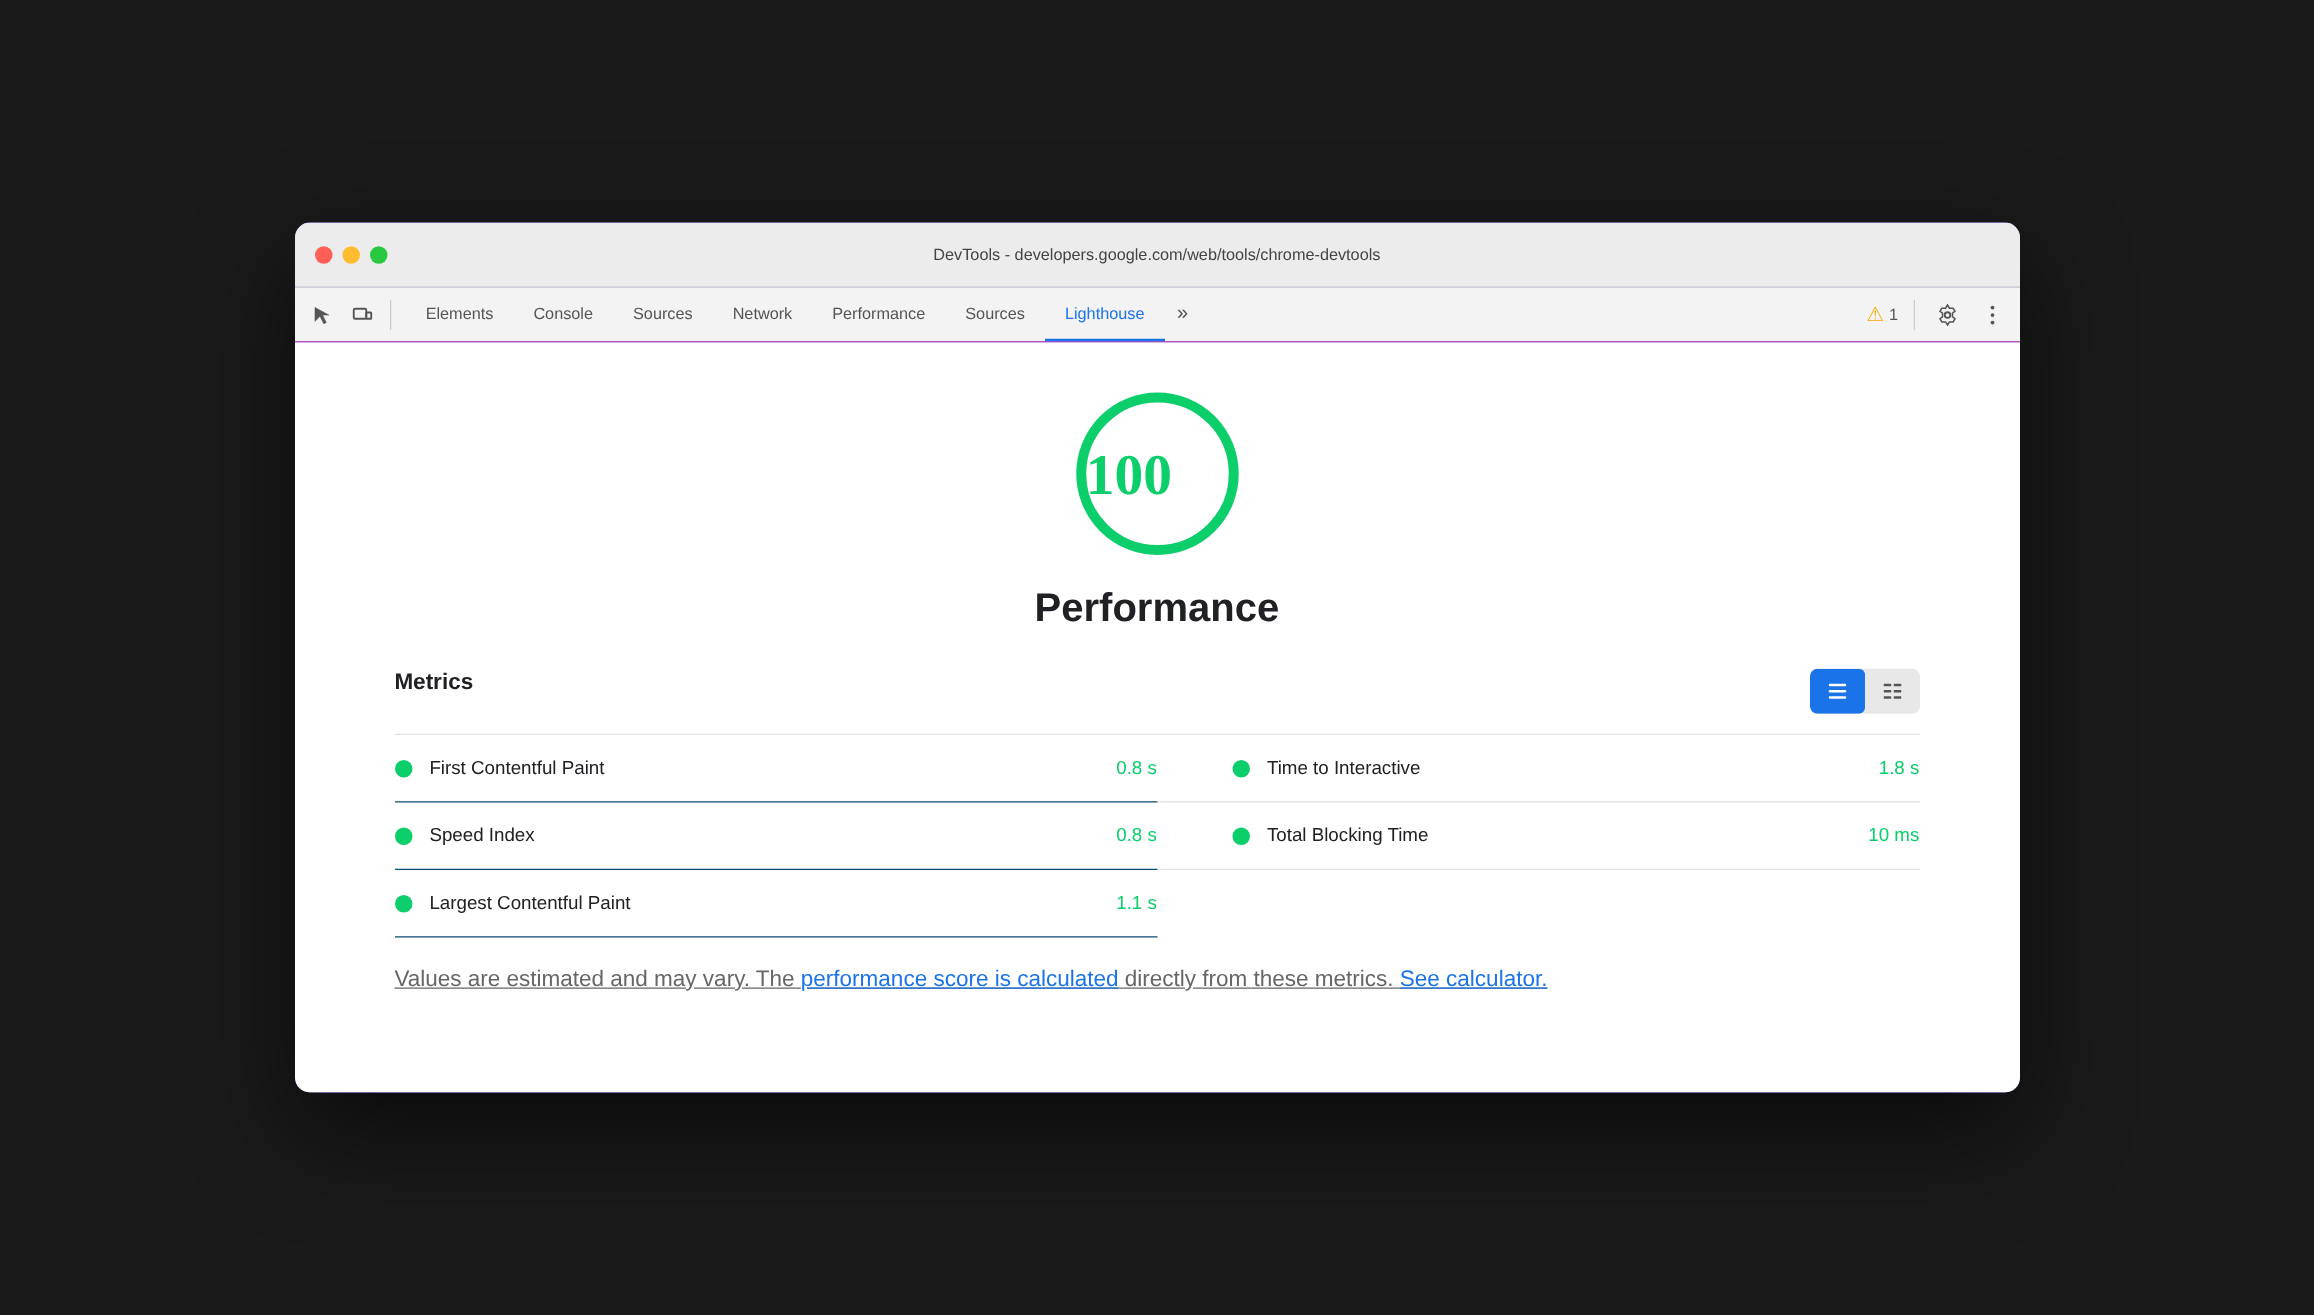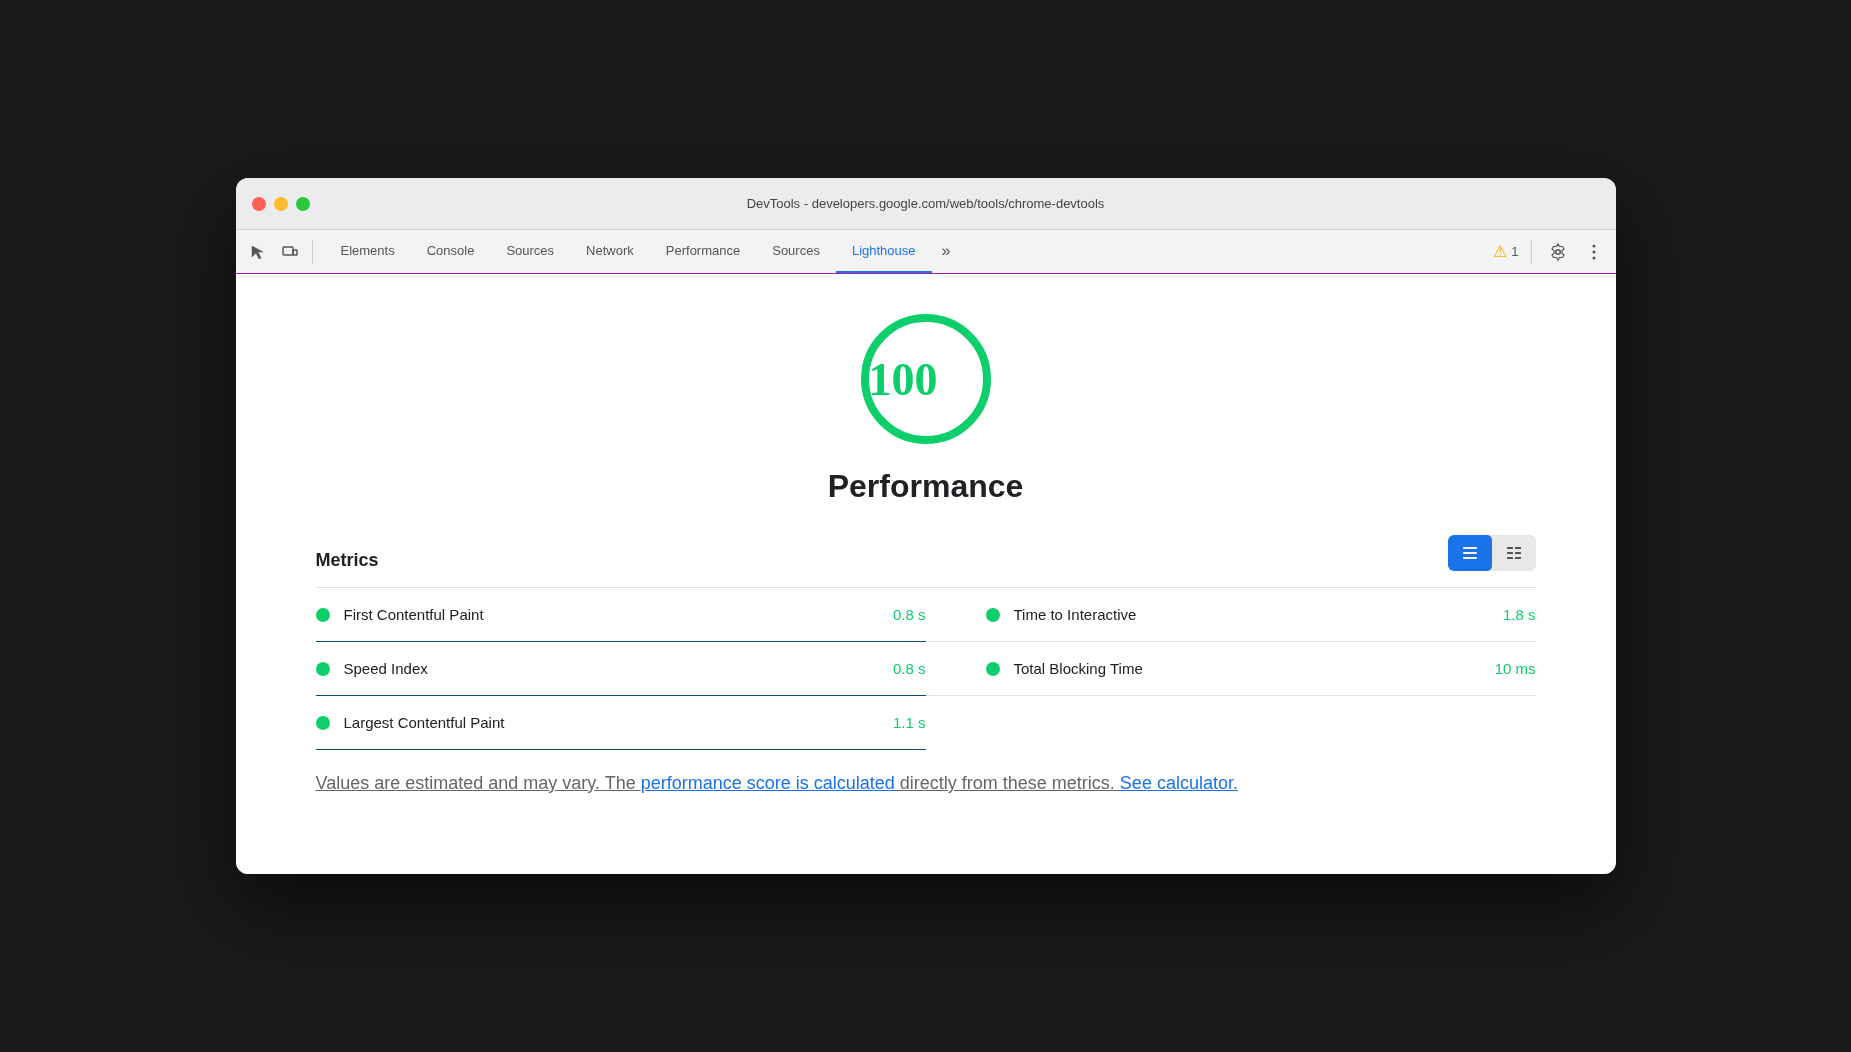--- a/index.html
+++ b/index.html
@@ -202,21 +202,21 @@
       font-family: -apple-system, BlinkMacSystemFont, sans-serif;
     }
 
     
     .metrics-section {
       margin-top: 20px;
     }
 
     .metrics-header {
       display: flex;
-      align-items: flex-end;
+      align-items: flex-start;
       justify-content: space-between;
       margin-bottom: 16px;
     }
 
     .metrics-title {
       font-size: 18px;
       font-weight: 700;
       color: #202124;
     }
 

